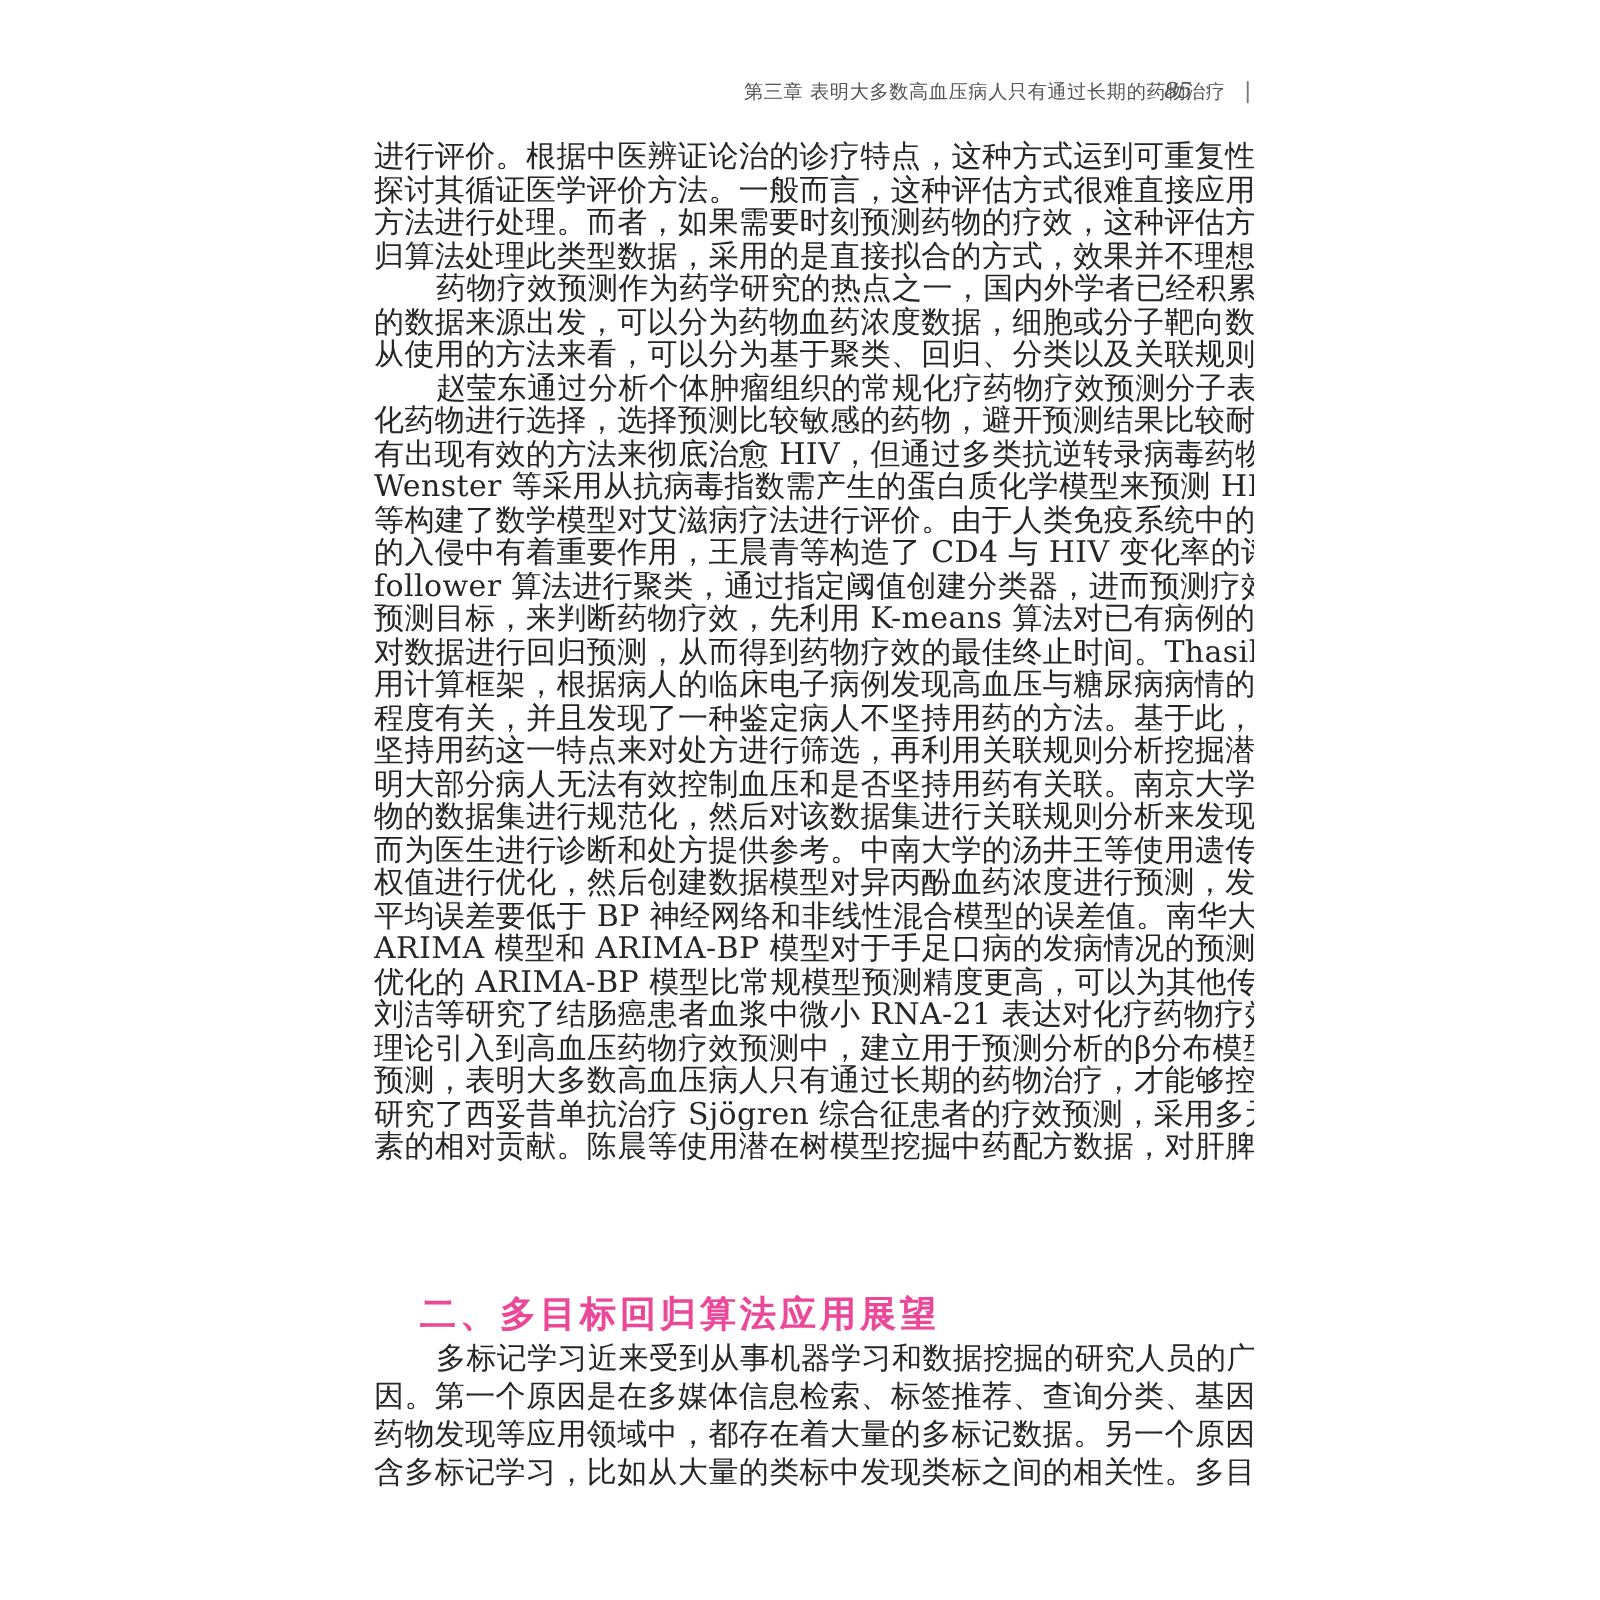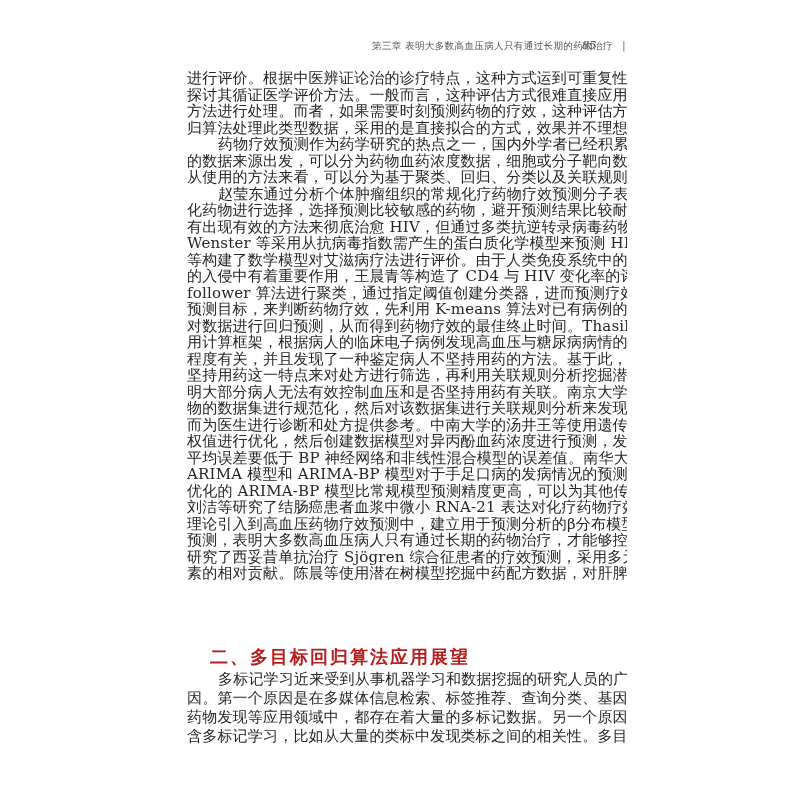--- a/index.html
+++ b/index.html
@@ -19,21 +19,21 @@
   .text-block { position: absolute; left: 187px; width: 440px; }
   .line {
     display: block; height: 16.5px; line-height: 16.5px; font-size: 15px;
     text-align: justify; text-align-last: justify; white-space: nowrap; overflow: hidden;
     letter-spacing: 0.2px; color: #262626;
   }
   .line.indent { padding-left: 31px; }
   .line.last { text-align-last: left; }
   .section-heading {
     position: absolute; left: 210px; top: 645px; font-size: 18px; font-weight: bold;
-    letter-spacing: 2px; color: #b91c1c; white-space: nowrap;
+    letter-spacing: 2px; color: #ec4899; white-space: nowrap;
   }
   .text-block.final .line { height: 19px; line-height: 19px; }
 </style>
 </head>
 <body>
 
 <div class="page">
 
   <div class="running-head">
     <span class="chapter">第三章  表明大多数高血压病人只有通过长期的药物治疗</span>

